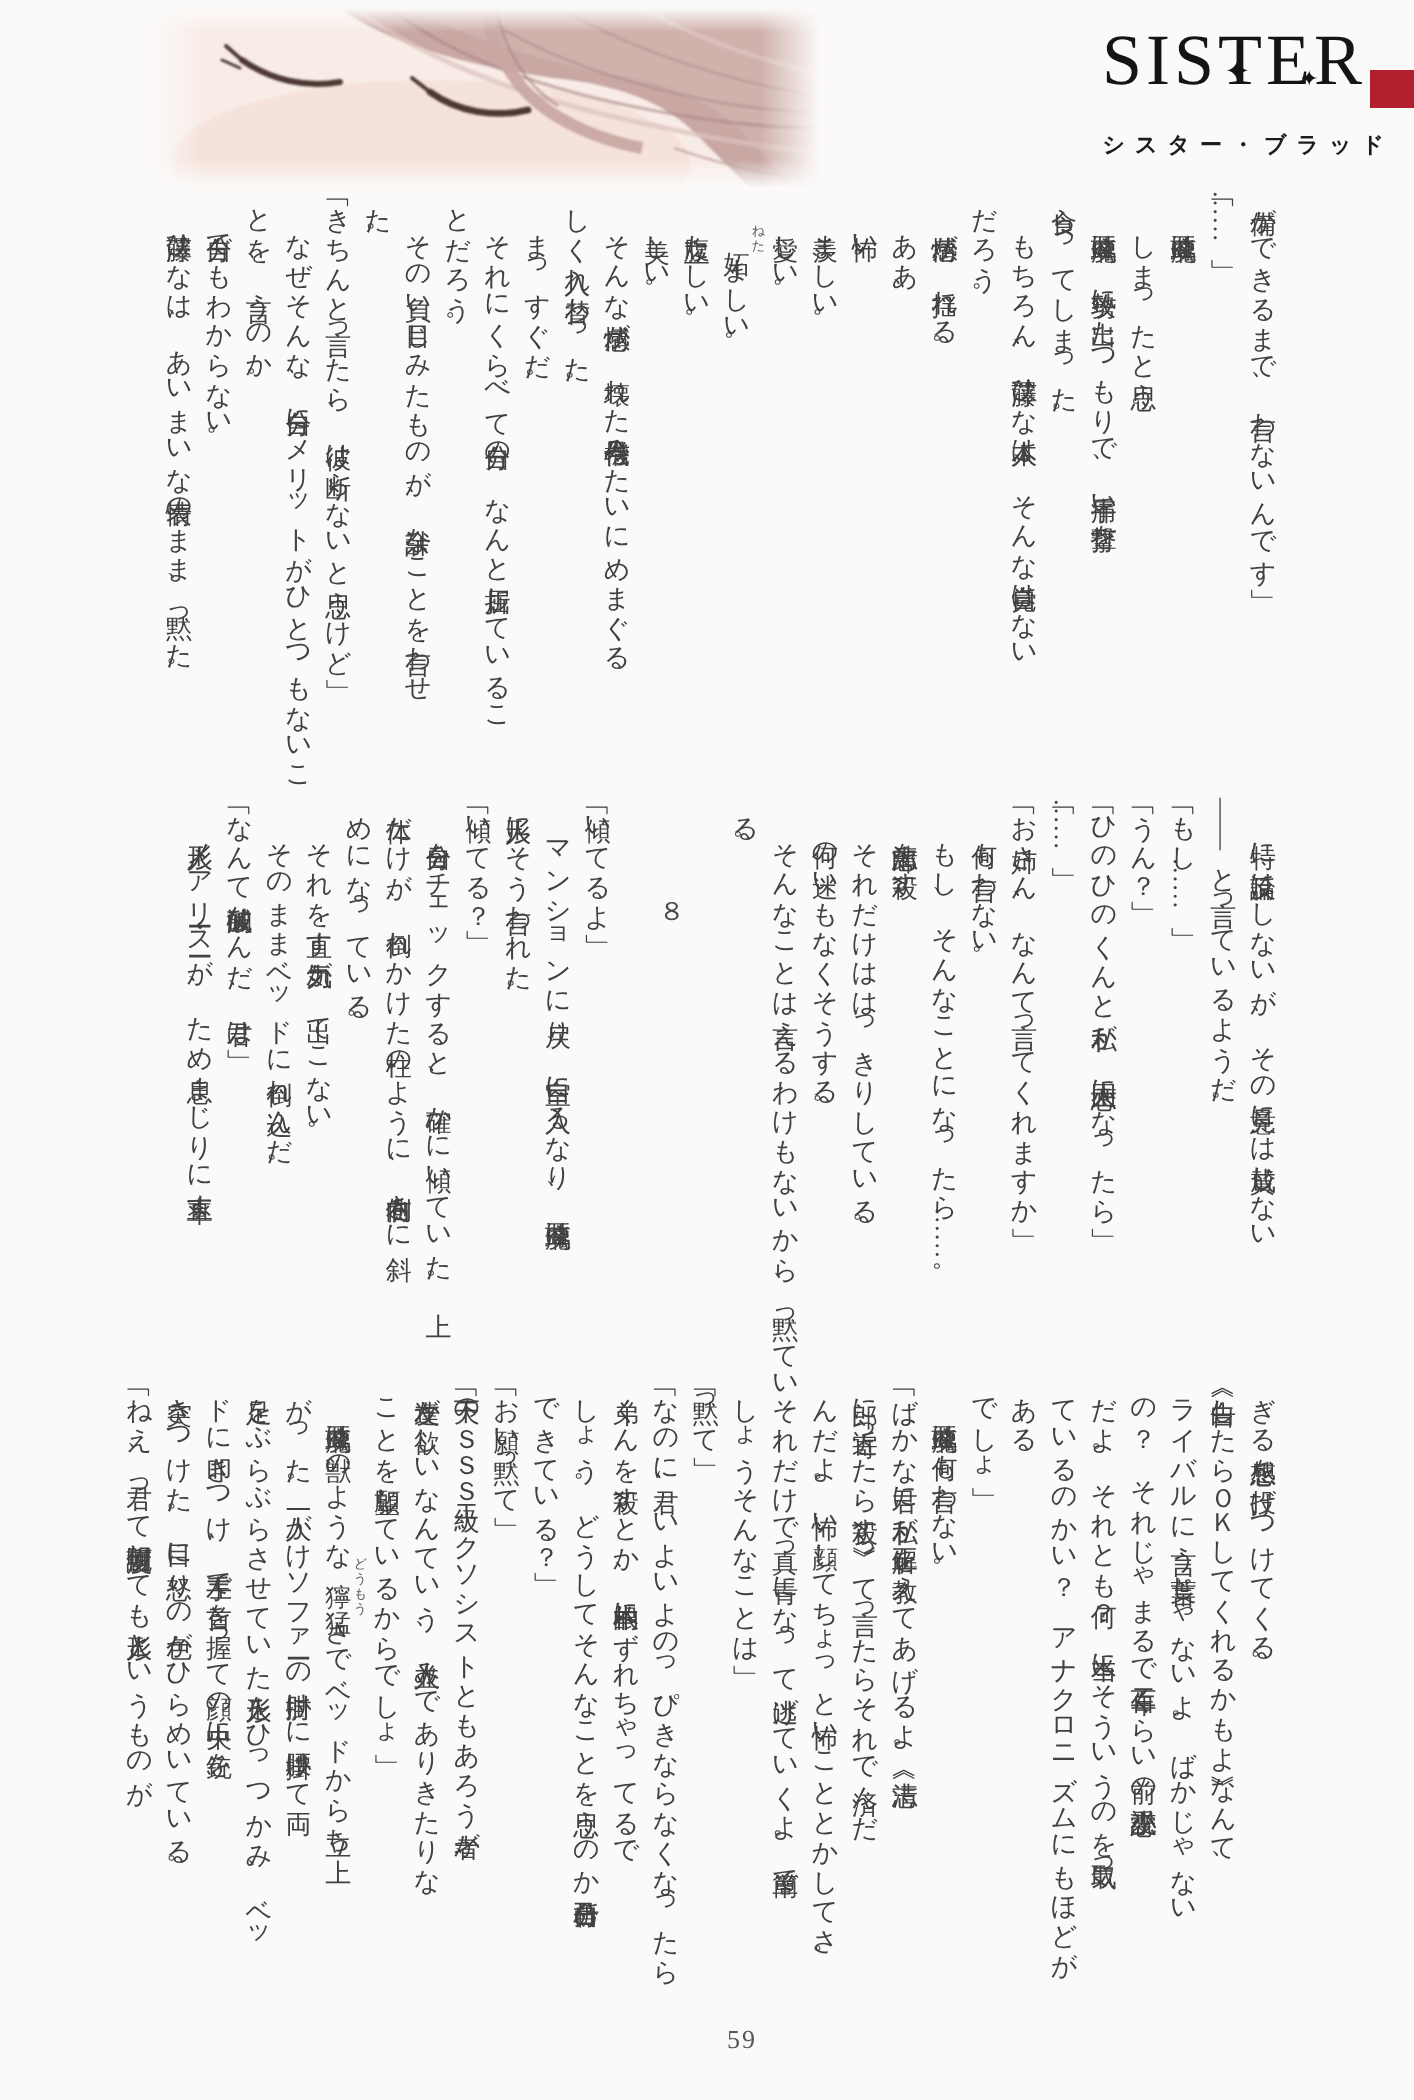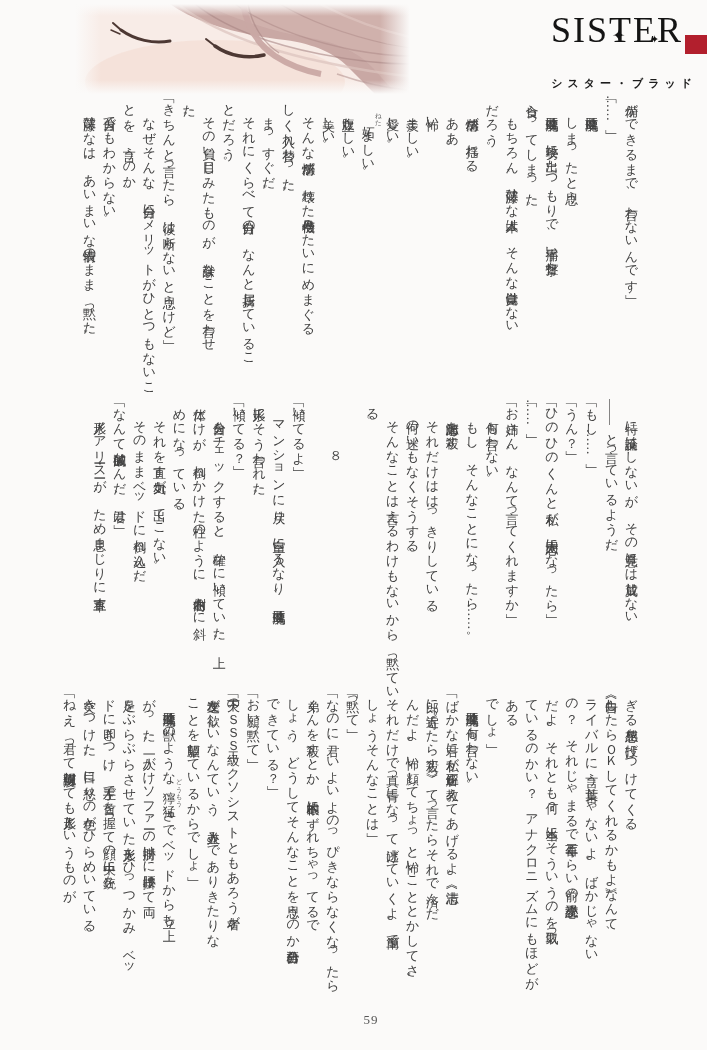--- a/index.html
+++ b/index.html
@@ -40,21 +40,21 @@
     color:var(--logo-ink);font-weight:400;margin-left:30px;
   }
   .logo-sparkle{position:absolute;color:var(--logo-ink);font-family:"DejaVu Sans",sans-serif;}
   .sparkle-1{left:612px;top:26px;font-size:16px;}
   .sparkle-2{left:650px;top:33px;font-size:11px;}
   .logo-block{
     position:absolute;right:0;top:35px;width:22px;height:19px;
     background:var(--accent);
   }
   .logo-subtitle{
-    position:absolute;top:76px;right:10px;
+    position:absolute;top:65px;right:10px;
     font-size:11px;letter-spacing:5px;color:#1c1c1c;font-weight:600;
   }
 
   
   .band{
     position:absolute;left:79px;width:562px;
     writing-mode:vertical-rl;-webkit-writing-mode:vertical-rl;
     text-orientation:mixed;
     font-size:13px;line-height:19.9px;
     color:var(--ink);

